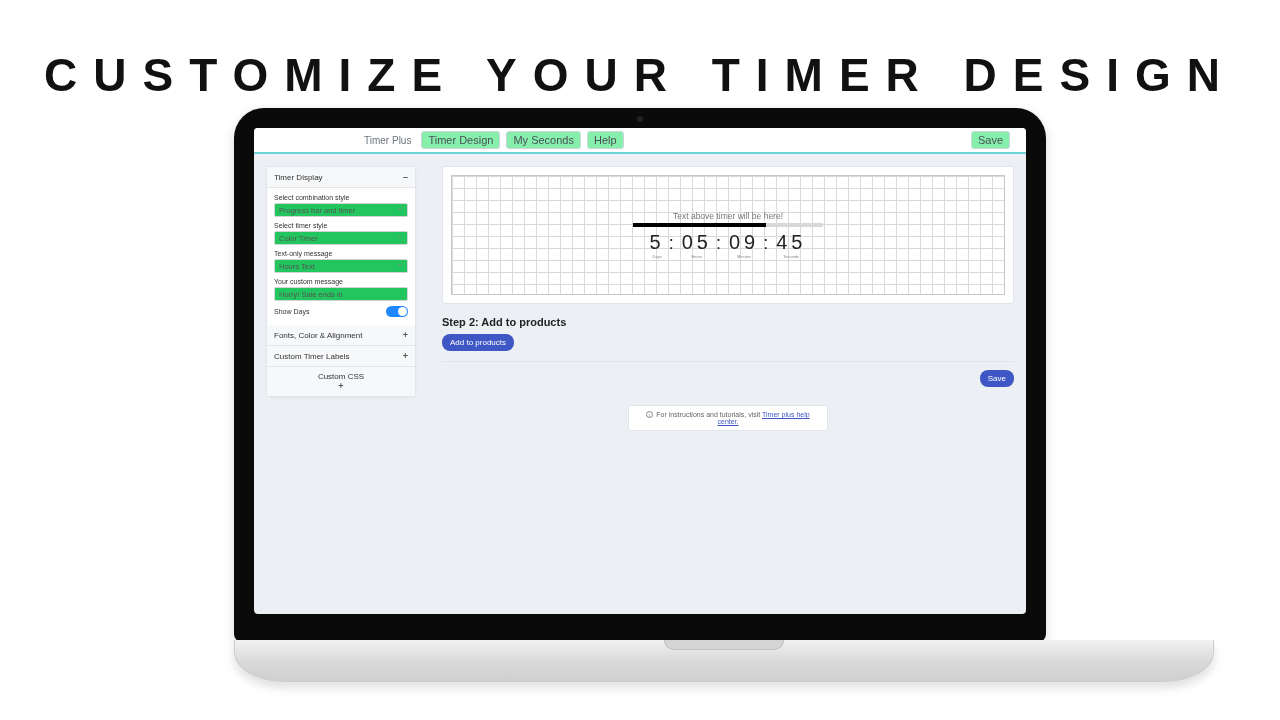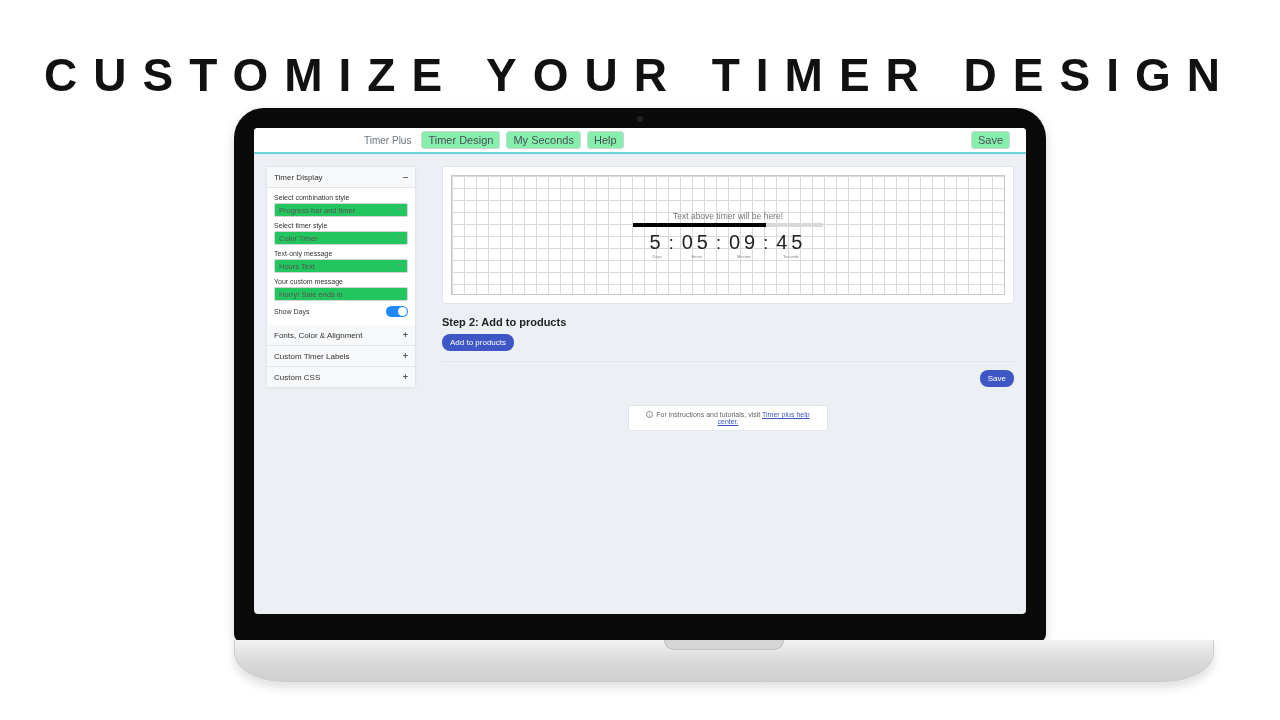--- a/index.html
+++ b/index.html
@@ -18,21 +18,21 @@
 .topbar { background: #fff; border-bottom: 2px solid #6dd5d5; height: 22px; display: flex; align-items: center; padding: 12px 10px; justify-content: space-between; }
 .topbar-left { display: flex; align-items: center; gap: 6px; margin-left: 100px; }
 .brand { font-size: 10px; color: #6c757d; margin-right: 4px; }
 .pill-btn { border: 1px solid #ced4da; background: #86efac; border-radius: 3px; padding: 2px 6px; font-size: 11px; color: #495057; cursor: pointer; }
 .save-btn-top { margin-right: 6px; }
 
 .app-body { display: flex; padding: 12px; gap: 26px; height: calc(100% - 22px); }
 
 .sidebar { width: 150px; background: #fff; border: 1px solid #e1e5e9; border-radius: 4px; box-shadow: 0 1px 3px rgba(0,0,0,.04); align-self: flex-start; }
 .acc-header { display: flex; justify-content: space-between; align-items: center; padding: 5px 7px; font-size: 8px; font-weight: 500; background: #f7f8fa; border-bottom: 1px solid #e1e5e9; cursor: pointer; }
-.acc-header:last-child { border-bottom: none; }
+.acc-header:last-child { border-bottom: none; flex-direction: column; }
 .acc-body { padding: 6px 7px 8px; }
 .fld-label { font-size: 7px; color: #333; margin-bottom: 2px; display: block; }
 .select, .text-input { width: 100%; border: 1px solid #ced4da; border-radius: 2px; font-size: 7.5px; padding: 2px 4px; background: #22c55e; color: #555; height: 14px; line-height: 10px; margin-bottom: 5px; }
 .select { position: relative; cursor: pointer; }
 .select::after { content: "⌄"; position: absolute; right: 4px; top: -1px; color: #888; font-size: 8px; }
 .toggle-row { display: flex; align-items: center; justify-content: space-between; margin-top: 4px; }
 .toggle { width: 22px; height: 11px; background: #1e88ff; border-radius: 6px; position: relative; cursor: pointer; }
 .toggle::after { content: ""; position: absolute; right: 1px; top: 1px; width: 9px; height: 9px; background: #fff; border-radius: 50%; }
 
 .main { flex: 1; }

